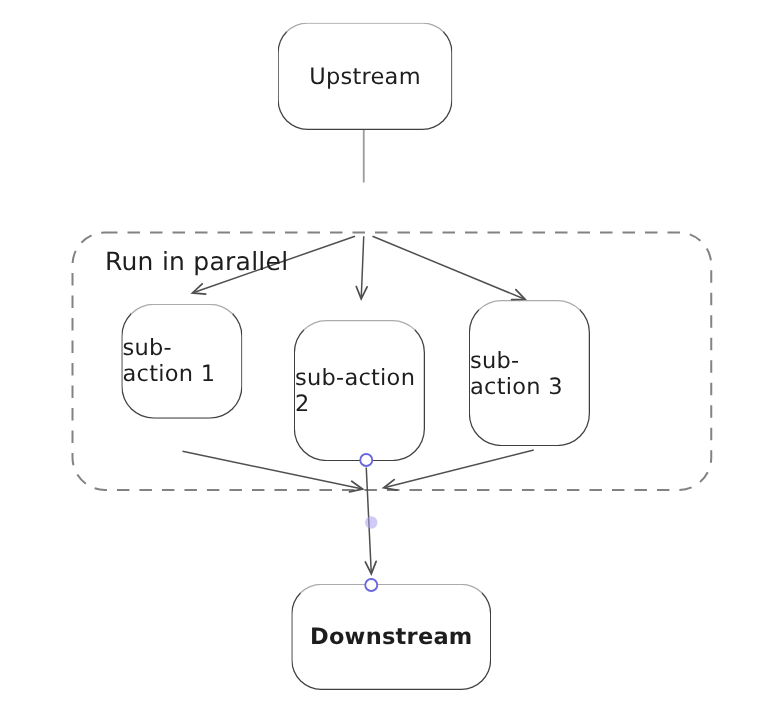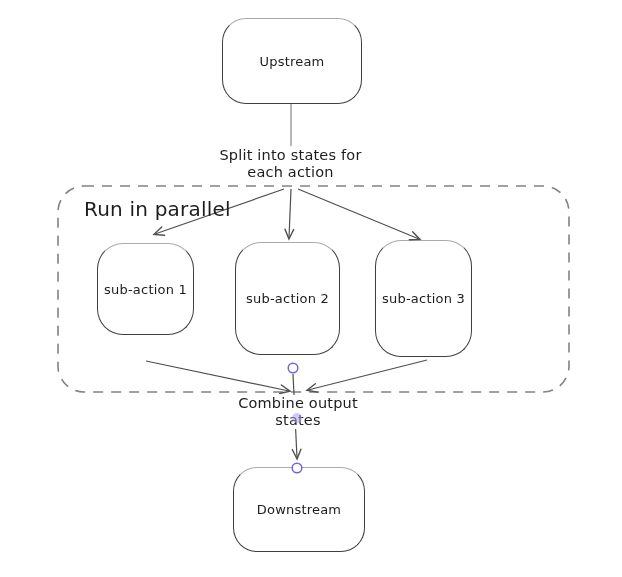--- a/index.html
+++ b/index.html
@@ -18,28 +18,28 @@
   body{font-family:"DejaVu Sans",sans-serif;color:var(--text);}
   #canvas{position:relative;width:622px;height:577px;background:var(--background);}
 
   .node{
     position:absolute;
     border:1.4px solid var(--node-stroke);
     border-top-color:var(--node-stroke-light);
     border-radius:24px;
     background:var(--background);
     display:flex;align-items:center;justify-content:center;
-    font-size:13px;letter-spacing:.2px;
+    font-size:18px;letter-spacing:.2px;
     z-index:1;
   }
   #node-upstream   {left:222px;top:18px; width:140px;height:86px;}
   #node-sub1       {left:97px; top:243px;width:97px; height:92px;border-radius:26px;}
-  #node-sub2       {left:235px;top:242px;width:105px;height:113px;border-radius:26px;text-align:right;}
+  #node-sub2       {left:235px;top:256px;width:105px;height:113px;border-radius:26px;}
   #node-sub3       {left:375px;top:240px;width:97px;height:117px;border-radius:26px;}
-  #node-downstream {left:233px;top:467px;width:132px;height:85px;}
+  #node-downstream {left:233px;top:467px;width:160px;height:85px;font-weight:bold;}
 
   svg.layer{position:absolute;left:0;top:0;width:622px;height:577px;}
   #lines-layer{z-index:2;}
   #handles-layer{z-index:5;}
 
   .edge-label{
     position:absolute;
     z-index:3;
     background:var(--background);
     text-align:center;
@@ -93,25 +93,21 @@
   </div>
 
   <div class="node" id="node-sub3">
     <span>sub-action 3</span>
   </div>
 
   <div class="node" id="node-downstream">
     <span>Downstream</span>
   </div>
 
-  <div class="edge-label" id="label-split">Split into states for
-each action</div>
 
-  <div class="edge-label" id="label-combine">Combine output
-states</div>
 
   <div id="label-parallel">Run in parallel</div>
 
   <svg id="handles-layer" class="layer">
     <circle cx="293" cy="368" r="4.8" fill="#ffffff" stroke="#6b67dc" stroke-width="1.5"></circle>
     <circle cx="297" cy="418" r="5" fill="#aa9ef0" fill-opacity="0.55"></circle>
     <circle cx="297" cy="468" r="4.8" fill="#ffffff" stroke="#6b67dc" stroke-width="1.5"></circle>
   </svg>
 
 </div>

